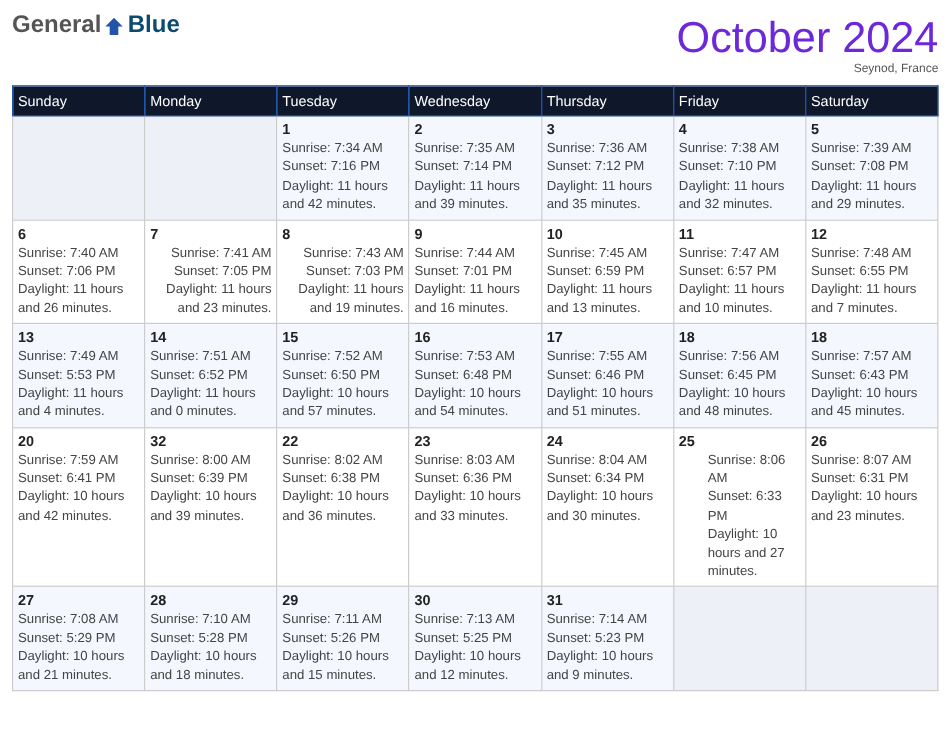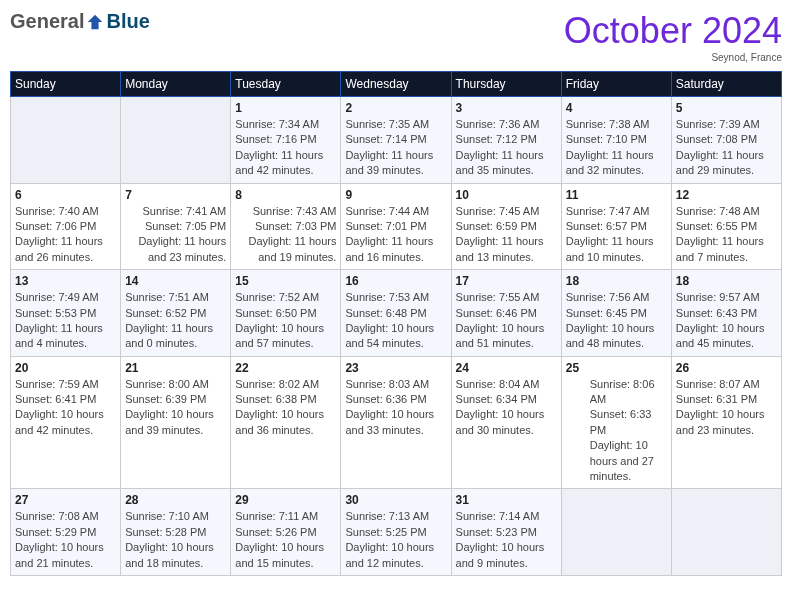--- a/index.html
+++ b/index.html
@@ -234,34 +234,34 @@
 Daylight: 10 hours and 51 minutes.</div>
         </td>
         <td>
           <span class="day-number">18</span>
           <div class="day-info" style="white-space: pre-line;">Sunrise: 7:56 AM
 Sunset: 6:45 PM
 Daylight: 10 hours and 48 minutes.</div>
         </td>
         <td>
           <span class="day-number">18</span>
-          <div class="day-info" style="white-space: pre-line;">Sunrise: 9:57 AM
+          <div class="day-info" style="white-space: pre-line;">Sunrise: 7:57 AM
 Sunset: 6:43 PM
 Daylight: 10 hours and 45 minutes.</div>
         </td>
       </tr>
       <tr>
         <td>
           <span class="day-number">20</span>
           <div class="day-info" style="white-space: pre-line;">Sunrise: 7:59 AM
 Sunset: 6:41 PM
 Daylight: 10 hours and 42 minutes.</div>
         </td>
         <td>
-          <span class="day-number">21</span>
+          <span class="day-number">32</span>
           <div class="day-info" style="white-space: pre-line;">Sunrise: 8:00 AM
 Sunset: 6:39 PM
 Daylight: 10 hours and 39 minutes.</div>
         </td>
         <td>
           <span class="day-number">22</span>
           <div class="day-info" style="white-space: pre-line;">Sunrise: 8:02 AM
 Sunset: 6:38 PM
 Daylight: 10 hours and 36 minutes.</div>
         </td>

